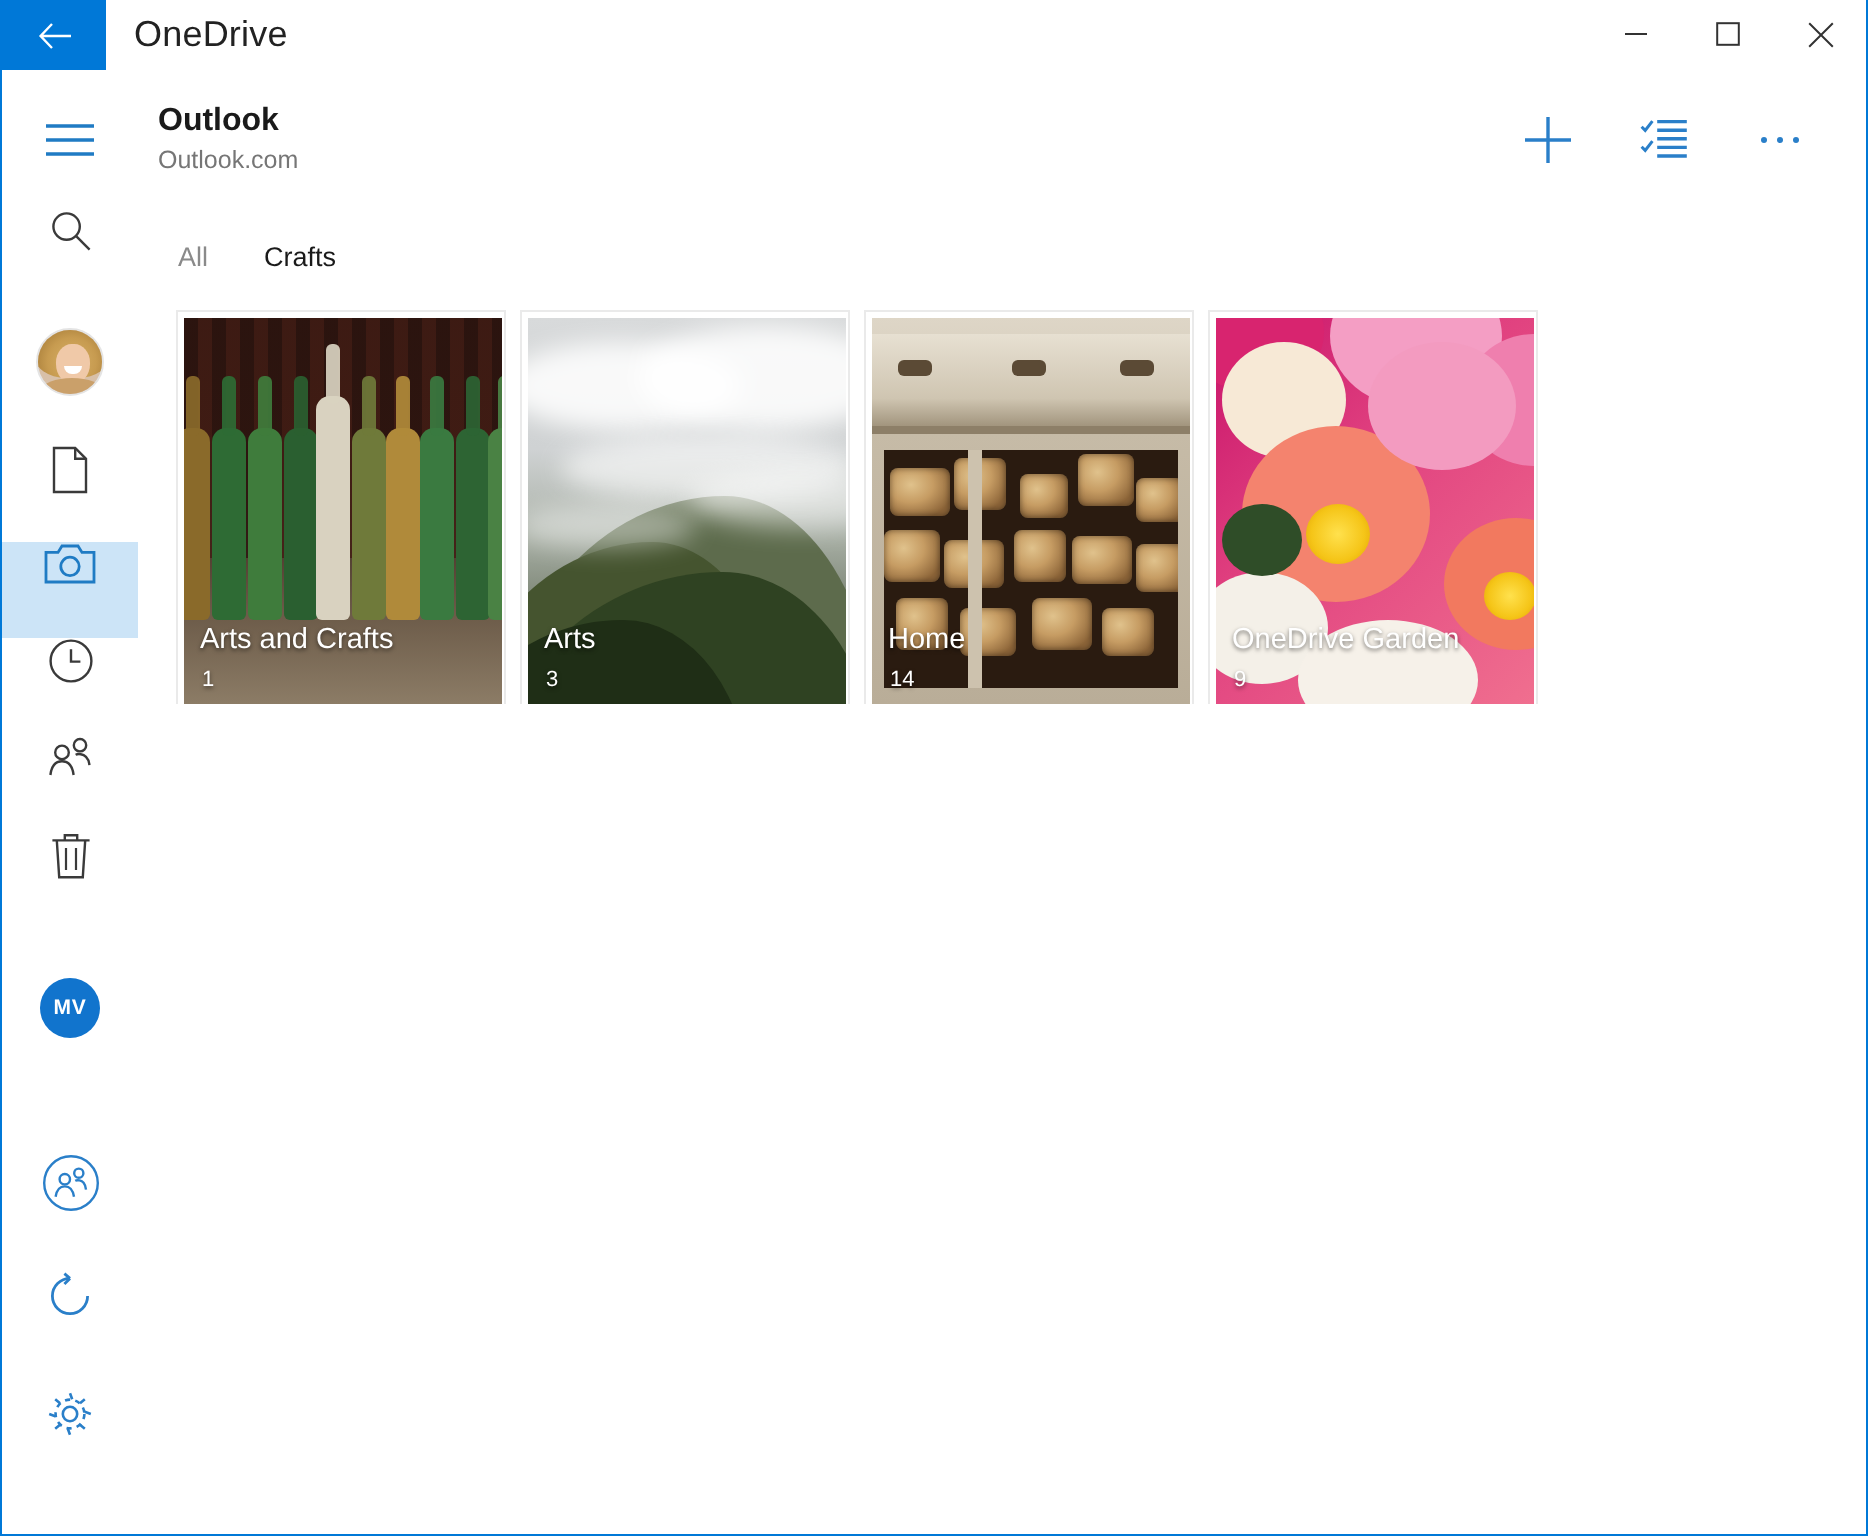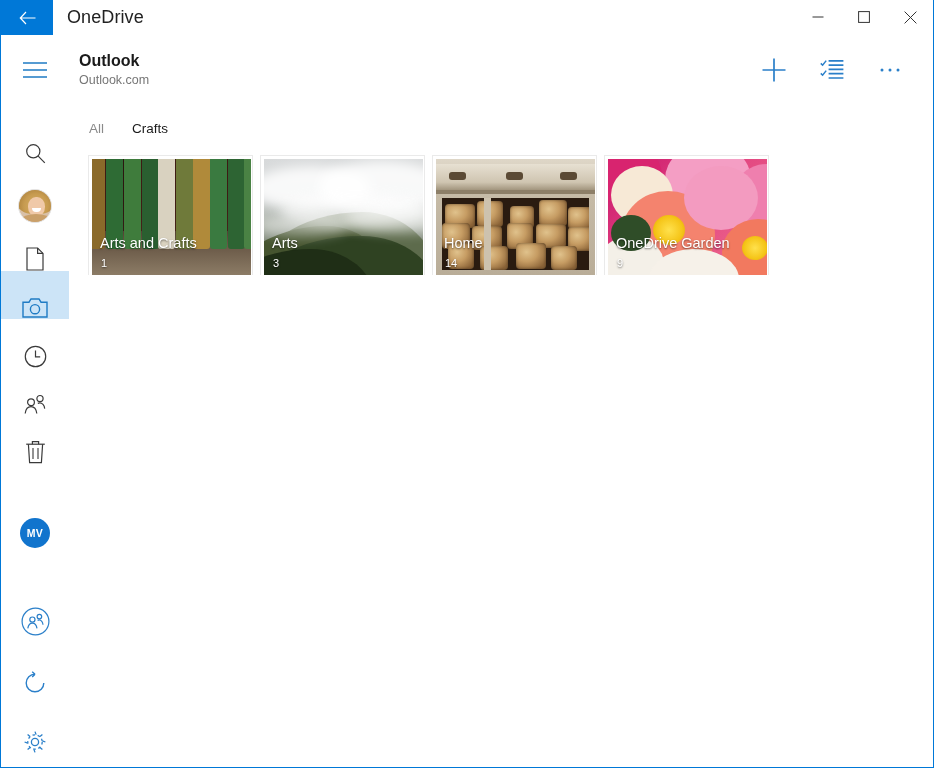--- a/index.html
+++ b/index.html
@@ -90,21 +90,21 @@
   .sidebar {
     width: 68px;
     background: #ffffff;
     display: flex; flex-direction: column;
     align-items: stretch;
     flex: 0 0 68px;
     position: relative;
   }
   .side-item {
     height: 49px;
-    display: flex; align-items: flex-end; justify-content: center;
+    display: flex; align-items: flex-start; justify-content: center;
     cursor: pointer;
     position: relative;
   }
   .side-item.selected { background: #cce4f7; }
   .side-item.tall { height: 60px; }
   .side-spacer { flex: 1 1 auto; }
 
   .avatar-photo {
     width: 34px; height: 34px; border-radius: 50%;
     overflow: hidden;
@@ -178,21 +178,21 @@
     width: 165px;
     cursor: pointer;
     background: #ffffff;
     padding: 3px 3px 0 3px;
     border: 1px solid #eaeaea;
     border-bottom: none;
     position: relative;
   }
   .album-thumb {
     position: relative;
-    width: 159px; height: 116px;
+    width: 159px; height: 193px;
     overflow: hidden;
     background: #333;
   }
   .album-label {
     position: absolute;
     left: 8px; bottom: 24px;
     color: #ffffff;
     font-size: 14.5px;
     text-shadow: 0 1px 2px rgba(0,0,0,.55);
     white-space: nowrap;

